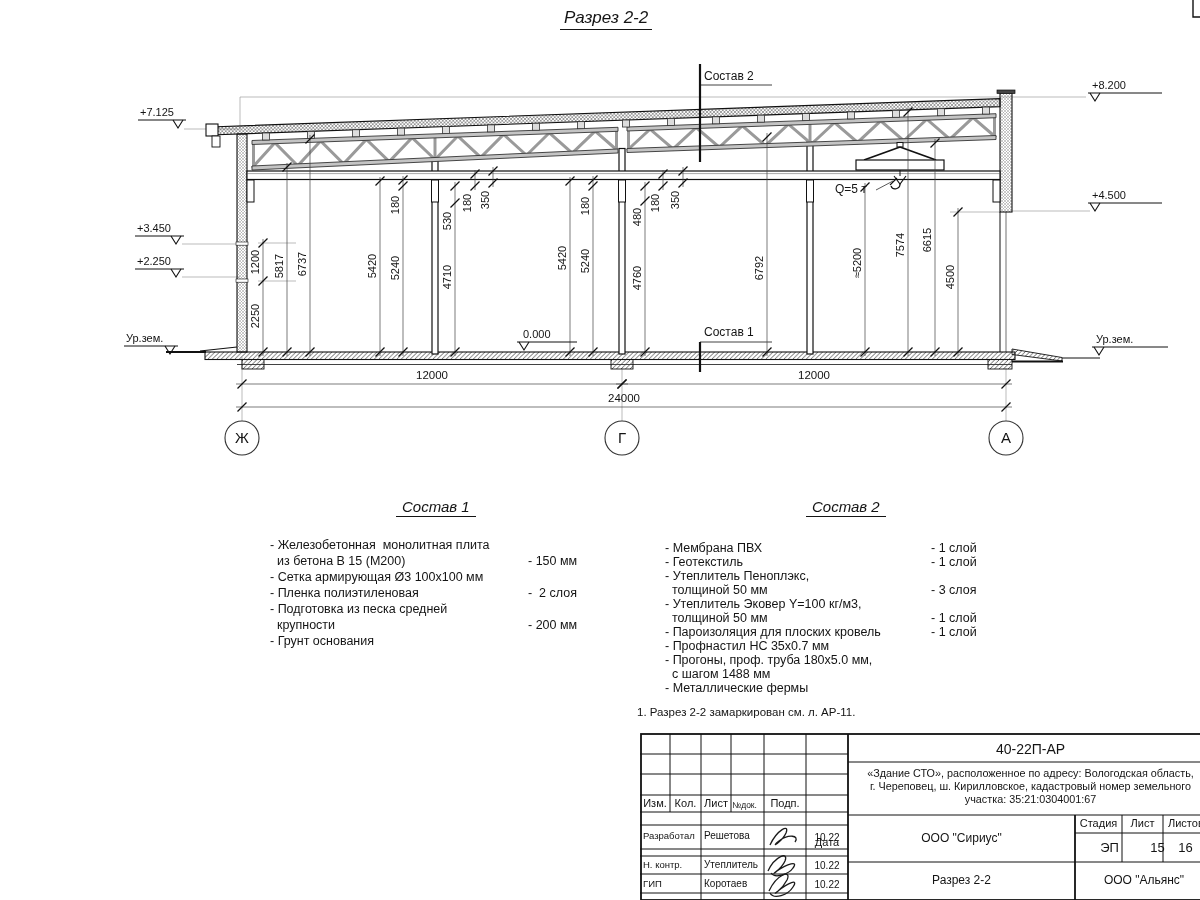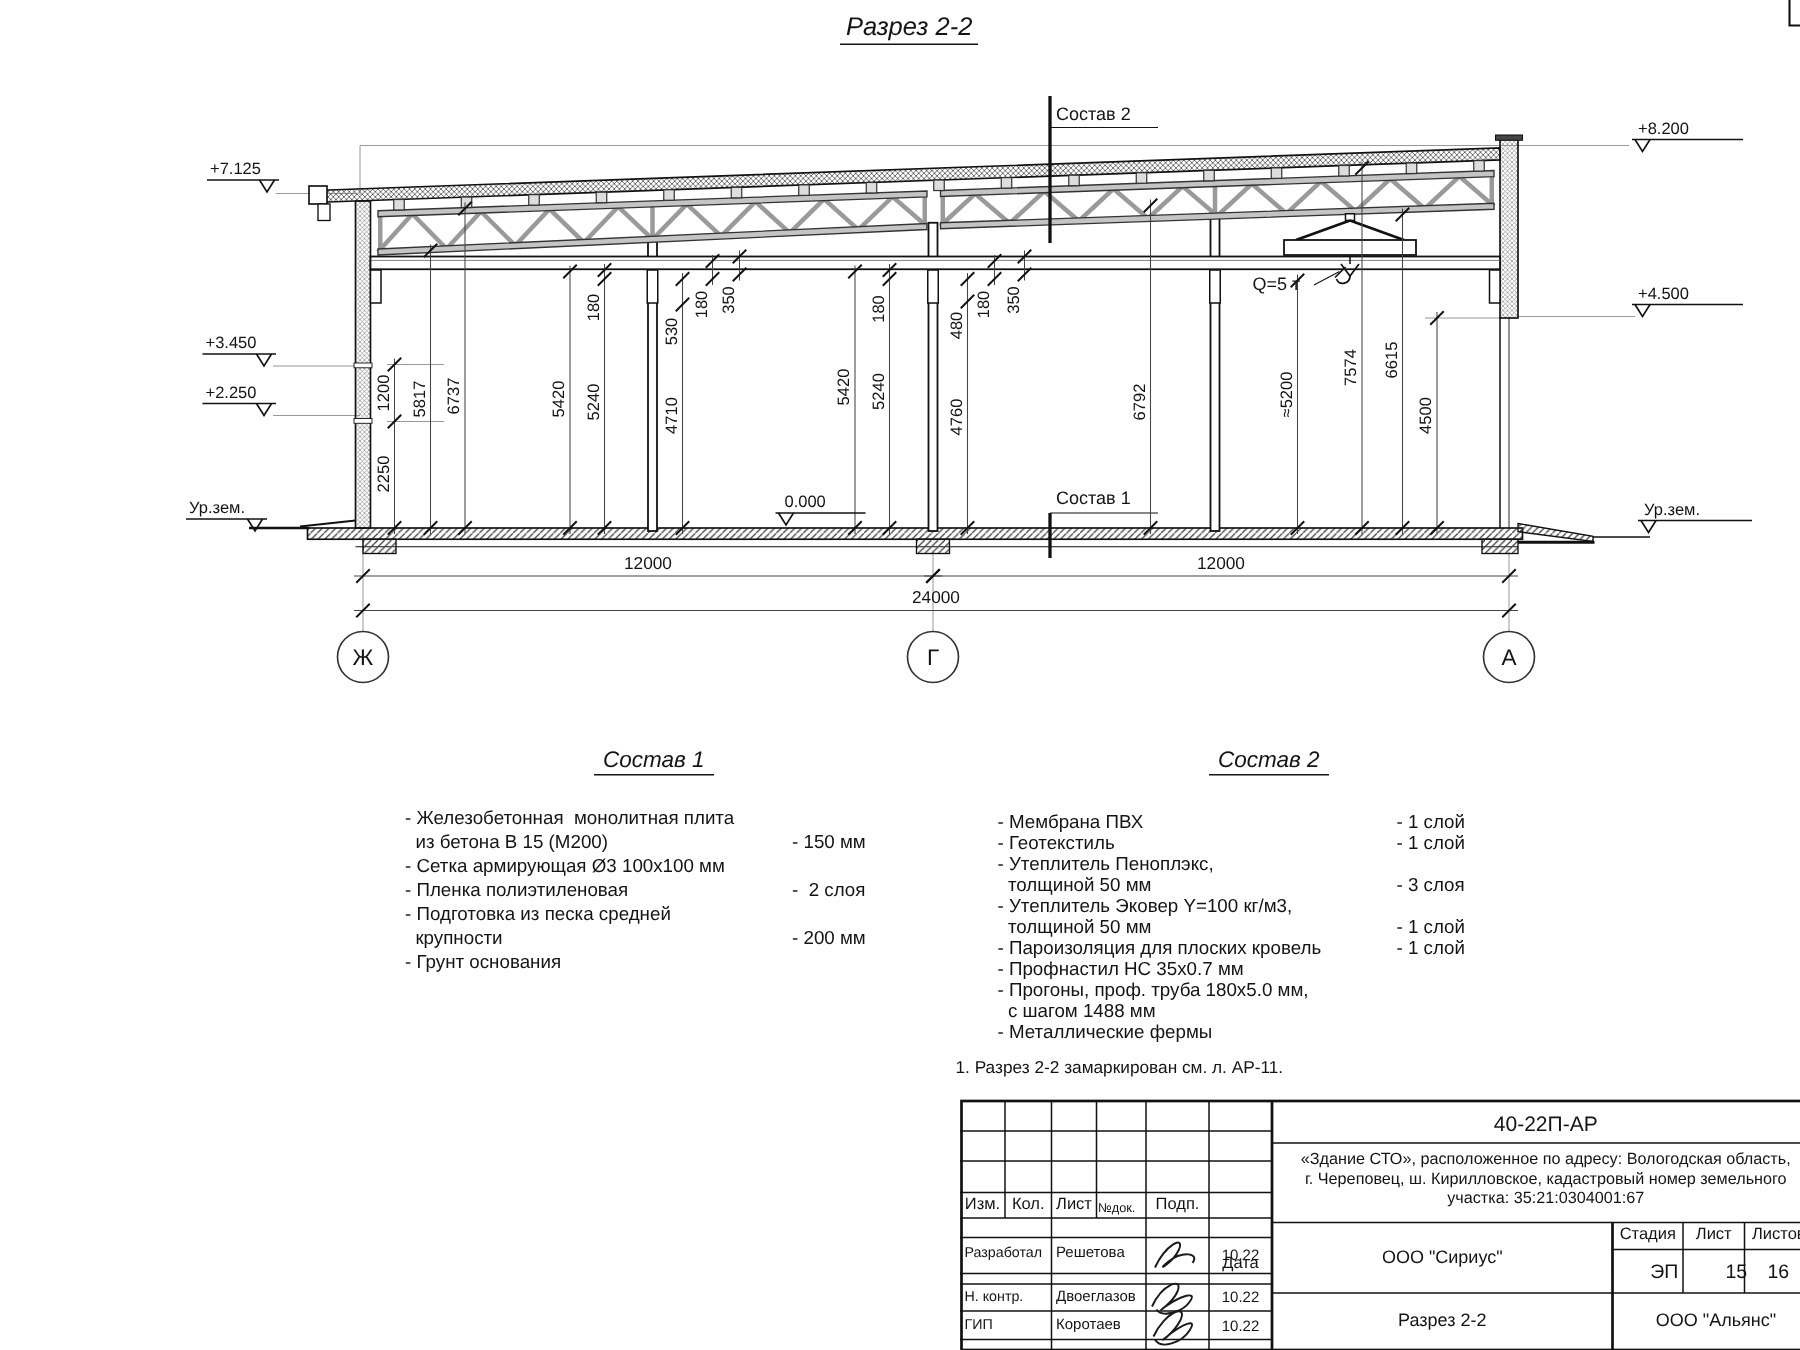--- a/index.html
+++ b/index.html
@@ -426,21 +426,21 @@
   <div class="tb-text" style="left:61px;top:87px;width:30px;font-size:11px;">Лист</div>
   <div class="tb-text" style="left:88px;top:90px;width:33px;font-size:8.5px;">№док.</div>
   <div class="tb-text" style="left:124px;top:87px;width:42px;font-size:11px;">Подп.</div>
   <div class="tb-text" style="left:166px;top:87px;width:42px;font-size:11px;margin-top:39px;">Дата</div>
 
   <div class="tb-text tb-left" style="left:3px;top:120px;width:58px;font-size:9.5px;">Разработал</div>
   <div class="tb-text tb-left" style="left:64px;top:120px;width:60px;font-size:10px;">Решетова</div>
   <div class="tb-text" style="left:166px;top:122px;width:42px;font-size:10px;">10.22</div>
 
   <div class="tb-text tb-left" style="left:3px;top:149px;width:68px;font-size:9.5px;">Н. контр.</div>
-  <div class="tb-text tb-left" style="left:64px;top:149px;width:60px;font-size:10px;">Двоеглазов</div>
+  <div class="tb-text tb-left" style="left:64px;top:149px;width:60px;font-size:10px;">Утеплитель</div>
   <div class="tb-text" style="left:166px;top:150px;width:42px;font-size:10px;">10.22</div>
 
   <div class="tb-text tb-left" style="left:3px;top:168px;width:58px;font-size:9.5px;">ГИП</div>
   <div class="tb-text tb-left" style="left:64px;top:168px;width:60px;font-size:10px;">Коротаев</div>
   <div class="tb-text" style="left:166px;top:169px;width:42px;font-size:10px;">10.22</div>
 
   <div class="tb-text" style="left:208px;top:31px;width:365px;font-size:14px;">40-22П-АР</div>
   <div class="tb-text" style="left:210px;top:57px;width:361px;font-size:10.8px;line-height:13px;">
     <div>«Здание СТО», расположенное по адресу: Вологодская область,</div>
     <div>г. Череповец, ш. Кирилловское, кадастровый номер земельного</div>

